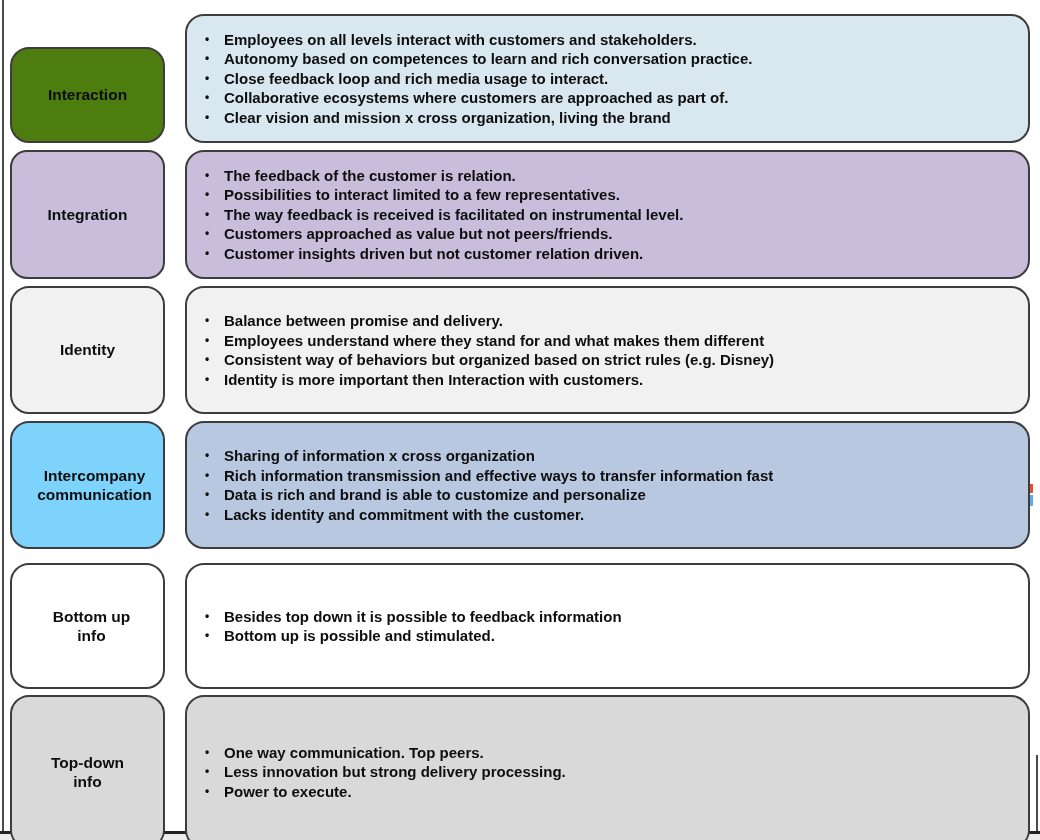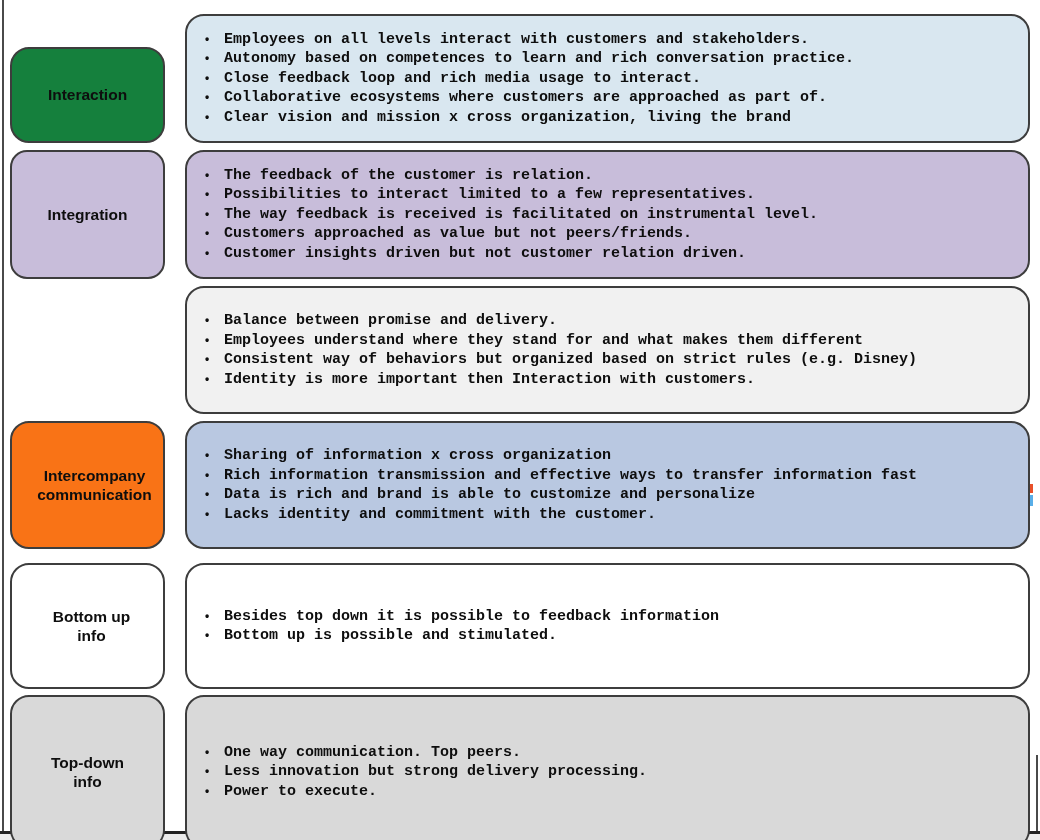--- a/index.html
+++ b/index.html
@@ -32,38 +32,38 @@
     padding:8px 24px 8px 14px;
   }
   .bullet-line{
     display:flex;align-items:flex-start;
     font-weight:bold;font-size:15px;line-height:19.5px;color:#0e0e0e;
   }
   .bullet-dot{
     flex:0 0 19px;text-align:left;padding-left:4px;
     font-size:12px;line-height:19.5px;color:#0e0e0e;
   }
-  .bullet-text{flex:1;font-family:Liberation Mono, monospace;}
+  .bullet-text{flex:1;}
   
   .mark{position:absolute;width:3px;}
   .mark-top{left:1030px;top:484px;height:9px;}
   .mark-bottom{left:1030px;top:495px;height:11px;}
 </style>
 </head>
 <body>
 
 <div class="canvas">
 
   <div class="frame-left"></div>
   <div class="frame-right"></div>
   <div class="frame-bottom"></div>
   <div class="bottom-strip"></div>
 
   <div class="row" style="top:14px;height:129px;">
-    <div class="label-box" style="background-color: #15803d; margin-top: 33px;">Interaction</div>
+    <div class="label-box" style="background-color: #4d7c0f; margin-top: 33px;">Interaction</div>
     <div class="content-box" style="background-color: rgb(217, 231, 240);">
       <div class="bullet-line">
           <span class="bullet-dot">•</span>
           <span class="bullet-text">Employees on all levels interact with customers and stakeholders.</span>
         </div>
       <div class="bullet-line">
           <span class="bullet-dot">•</span>
           <span class="bullet-text">Autonomy based on competences to learn and rich conversation practice.</span>
         </div>
       <div class="bullet-line">
@@ -101,20 +101,21 @@
           <span class="bullet-text">Customers approached as value but not peers/friends.</span>
         </div>
       <div class="bullet-line">
           <span class="bullet-dot">•</span>
           <span class="bullet-text">Customer insights driven but not customer relation driven.</span>
         </div>
     </div>
   </div>
 
   <div class="row" style="top:286px;height:128px;">
+    <div class="label-box" style="background-color: rgb(241, 241, 241);">Identity</div>
     <div class="content-box" style="background-color: rgb(241, 241, 241);">
       <div class="bullet-line">
           <span class="bullet-dot">•</span>
           <span class="bullet-text">Balance between promise and delivery.</span>
         </div>
       <div class="bullet-line">
           <span class="bullet-dot">•</span>
           <span class="bullet-text">Employees understand where they stand for and what makes them different</span>
         </div>
       <div class="bullet-line">
@@ -122,21 +123,21 @@
           <span class="bullet-text">Consistent way of behaviors but organized based on strict rules (e.g. Disney)</span>
         </div>
       <div class="bullet-line">
           <span class="bullet-dot">•</span>
           <span class="bullet-text">Identity is more important then Interaction with customers.</span>
         </div>
     </div>
   </div>
 
   <div class="row" style="top:421px;height:128px;">
-    <div class="label-box" style="background-color: #f97316; padding-left: 14px;">Intercompany
+    <div class="label-box" style="background-color: #7dd3fc; padding-left: 14px;">Intercompany
 communication</div>
     <div class="content-box" style="background-color: rgb(185, 200, 225);">
       <div class="bullet-line">
           <span class="bullet-dot">•</span>
           <span class="bullet-text">Sharing of information x cross organization</span>
         </div>
       <div class="bullet-line">
           <span class="bullet-dot">•</span>
           <span class="bullet-text">Rich information transmission and effective ways to transfer information fast</span>
         </div>

